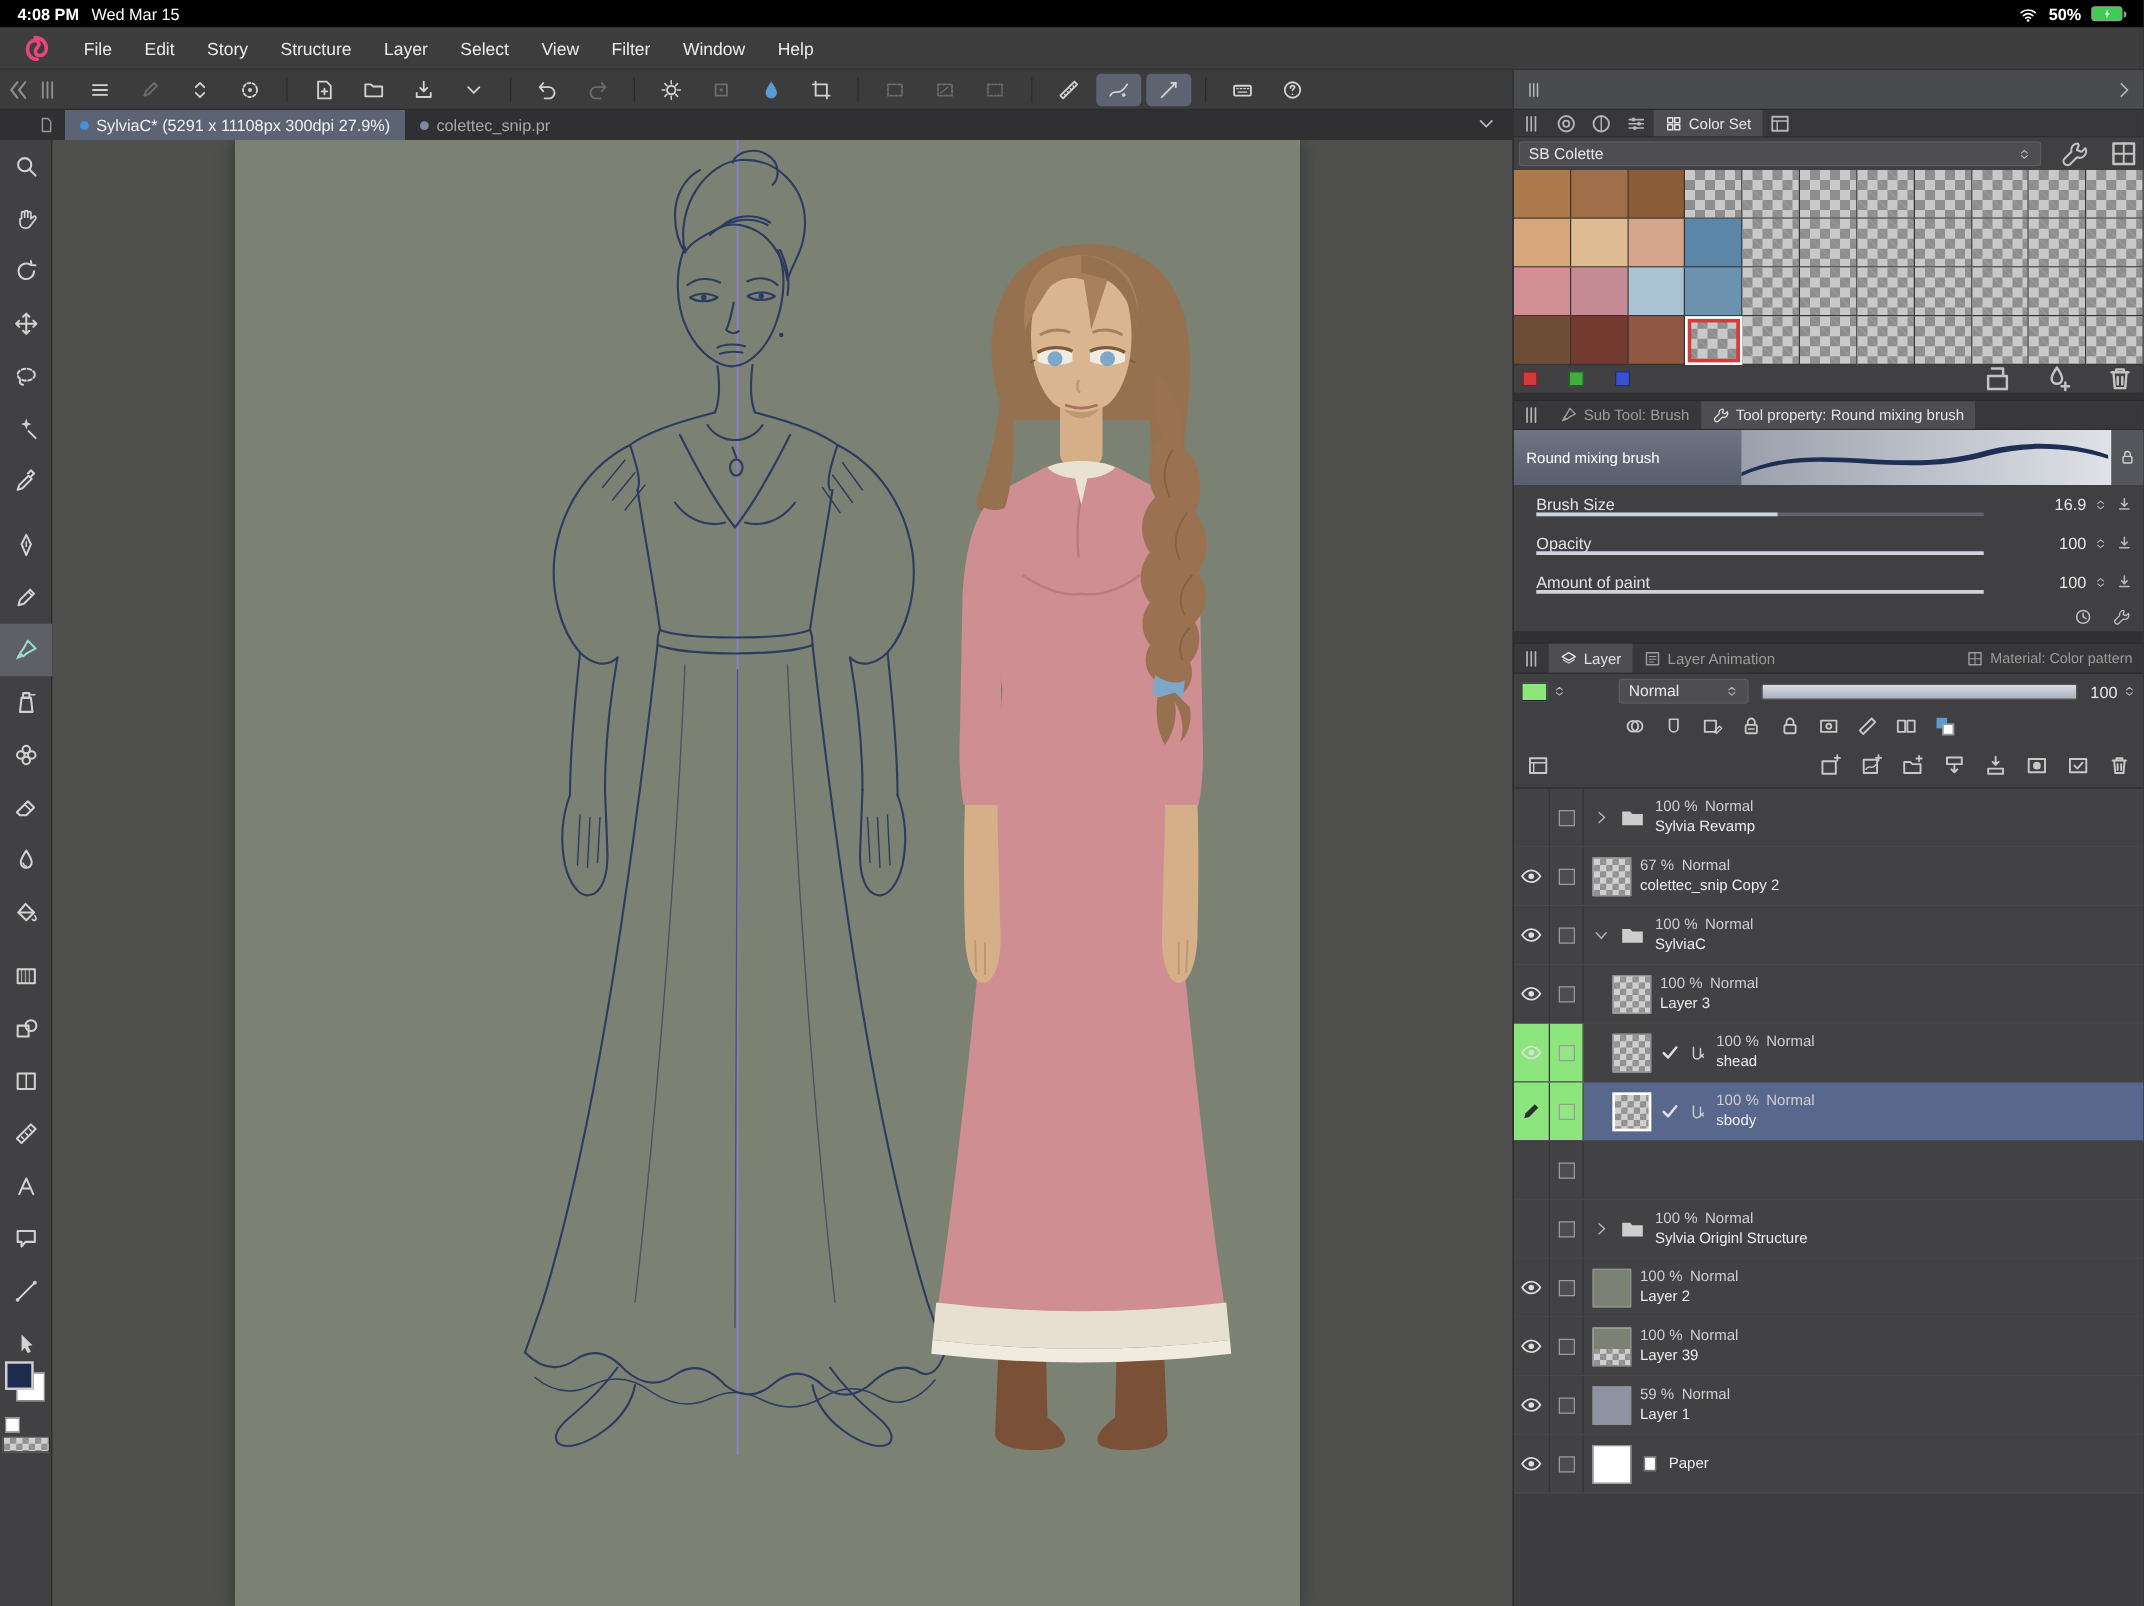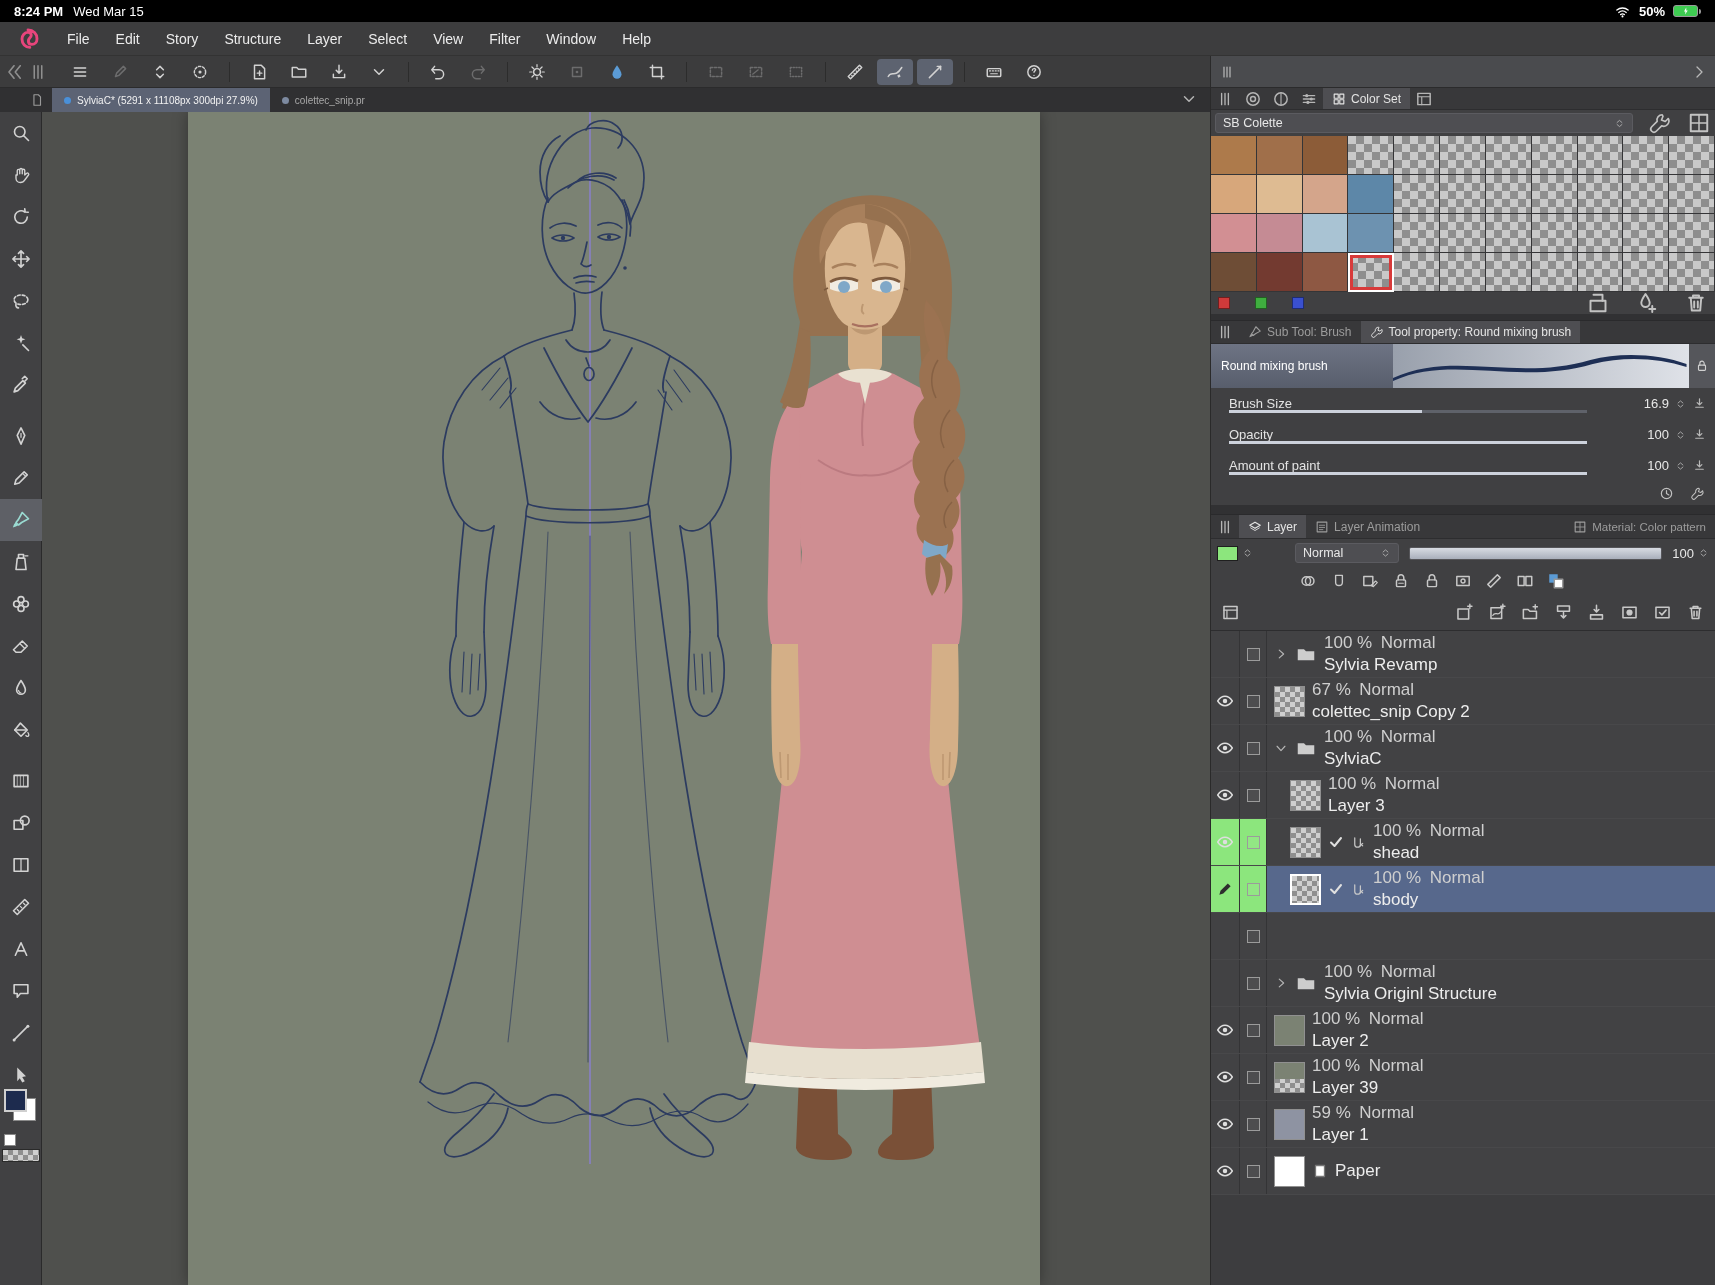--- a/index.html
+++ b/index.html
@@ -35,21 +35,21 @@
   .tb-sep{width:1px;height:20px;background:#2c2c2c;margin:0 7px}
 
   
   #topbar-right{position:absolute;left:1210px;top:56px;width:505px;height:32px;background:#4a4b4e;border-bottom:1px solid #2b2b2c;border-left:1px solid #2a2a2a;display:flex;align-items:center;justify-content:space-between;padding:0 8px}
   #topbar-right .icon{width:16px;height:16px;color:#b9b9b9}
 
   
   #tabbar{position:absolute;left:0;top:88px;width:1210px;height:24px;background:#303032;display:flex;align-items:center}
   #tabbar-lefticon{width:14px;height:14px;color:#9a9a9a;margin:0 8px 0 30px}
   #doc-tabs{display:flex;height:100%}
-  .doc-tab{display:flex;align-items:center;gap:6px;padding:0 12px;font-size:10px;color:#a8a8a8;white-space:nowrap}
+  .doc-tab{display:flex;align-items:center;gap:6px;padding:0 12px;font-size:13px;color:#a8a8a8;white-space:nowrap}
   .doc-tab.active{background:#5c6374;color:#f2f2f2}
   .tab-dot{width:7px;height:7px;border-radius:50%;background:#4a90d9;flex:none}
   .doc-tab:not(.active) .tab-dot{background:#7d8aa0}
   #tab-collapse{position:absolute;right:12px;top:2px;width:18px;height:18px;color:#b5b5b5}
 
   
   #toolcol{position:absolute;left:0;top:112px;width:42px;height:1173px;background:#414143;border-right:1px solid #2a2a2b}
   .tool{width:42px;height:42px;display:flex;align-items:center;justify-content:center;color:#d2d2d2}
   .tool .icon{width:20px;height:20px}
   .tool.selected{background:#5e6066;color:#9adbd2}
@@ -140,32 +140,32 @@
   .icon.chk{width:16px;height:16px;color:#e0e0e0}
   .icon.clip{width:15px;height:15px;color:#c9c9c9}
   .icon.paper{width:16px;height:16px}
   .thumb{width:31px;height:31px;border:1px solid #909090;flex:none}
   .thumb.selthumb{border:2px solid #fff}
   .t-checker{background-color:#cfcfcf;background-image:linear-gradient(45deg,#8f8f8f 25%,rgba(0,0,0,0) 25%,rgba(0,0,0,0) 75%,#8f8f8f 75%),linear-gradient(45deg,#8f8f8f 25%,rgba(0,0,0,0) 25%,rgba(0,0,0,0) 75%,#8f8f8f 75%);background-size:10px 10px;background-position:0 0,5px 5px}
   .t-solid-green{background:#7b8273}
   .t-solid-gray{background:#8e93a2}
   .t-white{background:#fff}
   .t-green-checker{background-color:#cfcfcf;background-image:linear-gradient(180deg,#7b8273 0,#7b8273 55%,rgba(0,0,0,0) 55%),linear-gradient(45deg,#8f8f8f 25%,rgba(0,0,0,0) 25%,rgba(0,0,0,0) 75%,#8f8f8f 75%),linear-gradient(45deg,#8f8f8f 25%,rgba(0,0,0,0) 25%,rgba(0,0,0,0) 75%,#8f8f8f 75%);background-size:100% 100%,10px 10px,10px 10px;background-position:0 0,0 0,5px 5px}
-  .l-text{display:flex;flex-direction:column;line-height:1.3;font-size:17px;white-space:nowrap}
+  .l-text{display:flex;flex-direction:column;line-height:1.3;font-size:12px;white-space:nowrap}
   .l1{color:#cfcfcf}
   .l2{color:#ededed}
 </style>
 </head>
 <body>
 
 <div id="app">
 
   <div id="statusbar">
     <div class="sb-left">
-      <span class="sb-time">8:24 PM</span>
+      <span class="sb-time">4:08 PM</span>
       <span class="sb-date">Wed Mar 15</span>
     </div>
     <div class="sb-right">
       <span class="icon" id="wifi-ic" style="width:17px;height:15px;color:#fff">
           <svg viewBox="0 0 16 16" fill="none" stroke="currentColor" stroke-width="1.3" stroke-linecap="round" stroke-linejoin="round">
             <path d="M2 6.5C5.5 3.5 10.5 3.5 14 6.5M4 9c2.5-2 5.5-2 8 0M6 11.3c1.2-1 2.8-1 4 0" stroke-width="1.4"></path>
             <circle cx="8" cy="13.2" r="1.1" fill="currentColor" stroke="none"></circle>
           </svg>
         </span>
       <span>50%</span>

